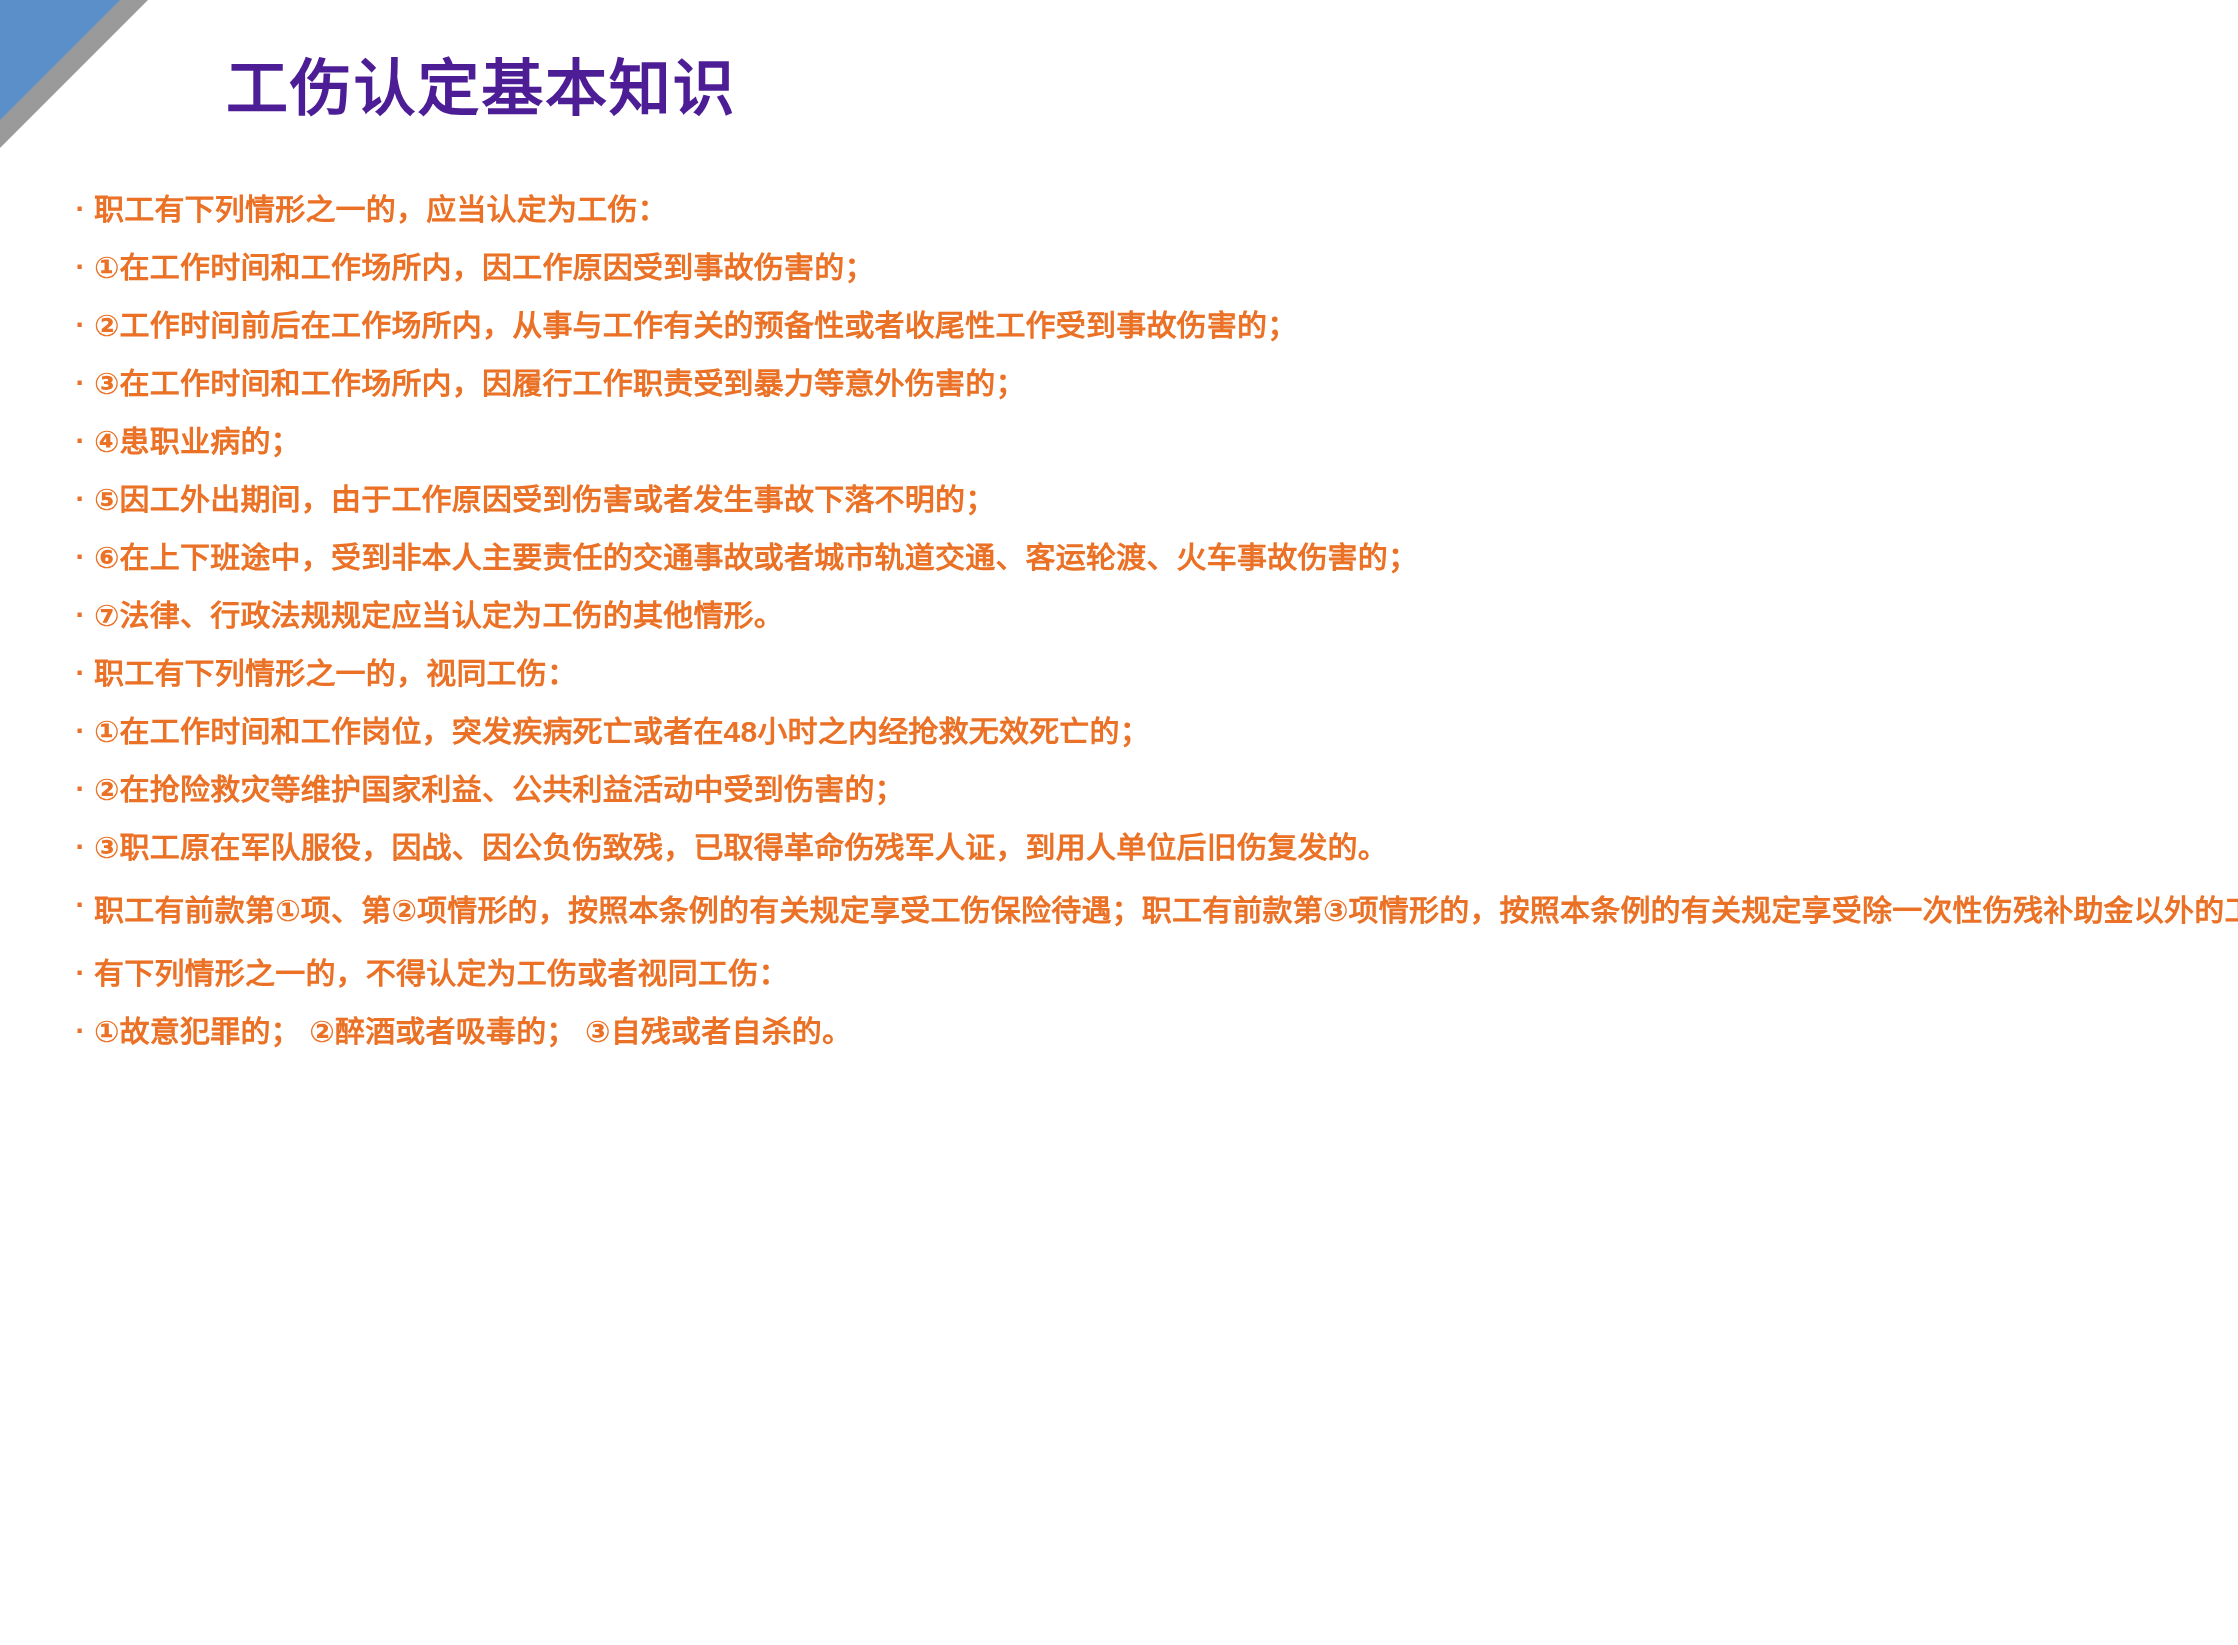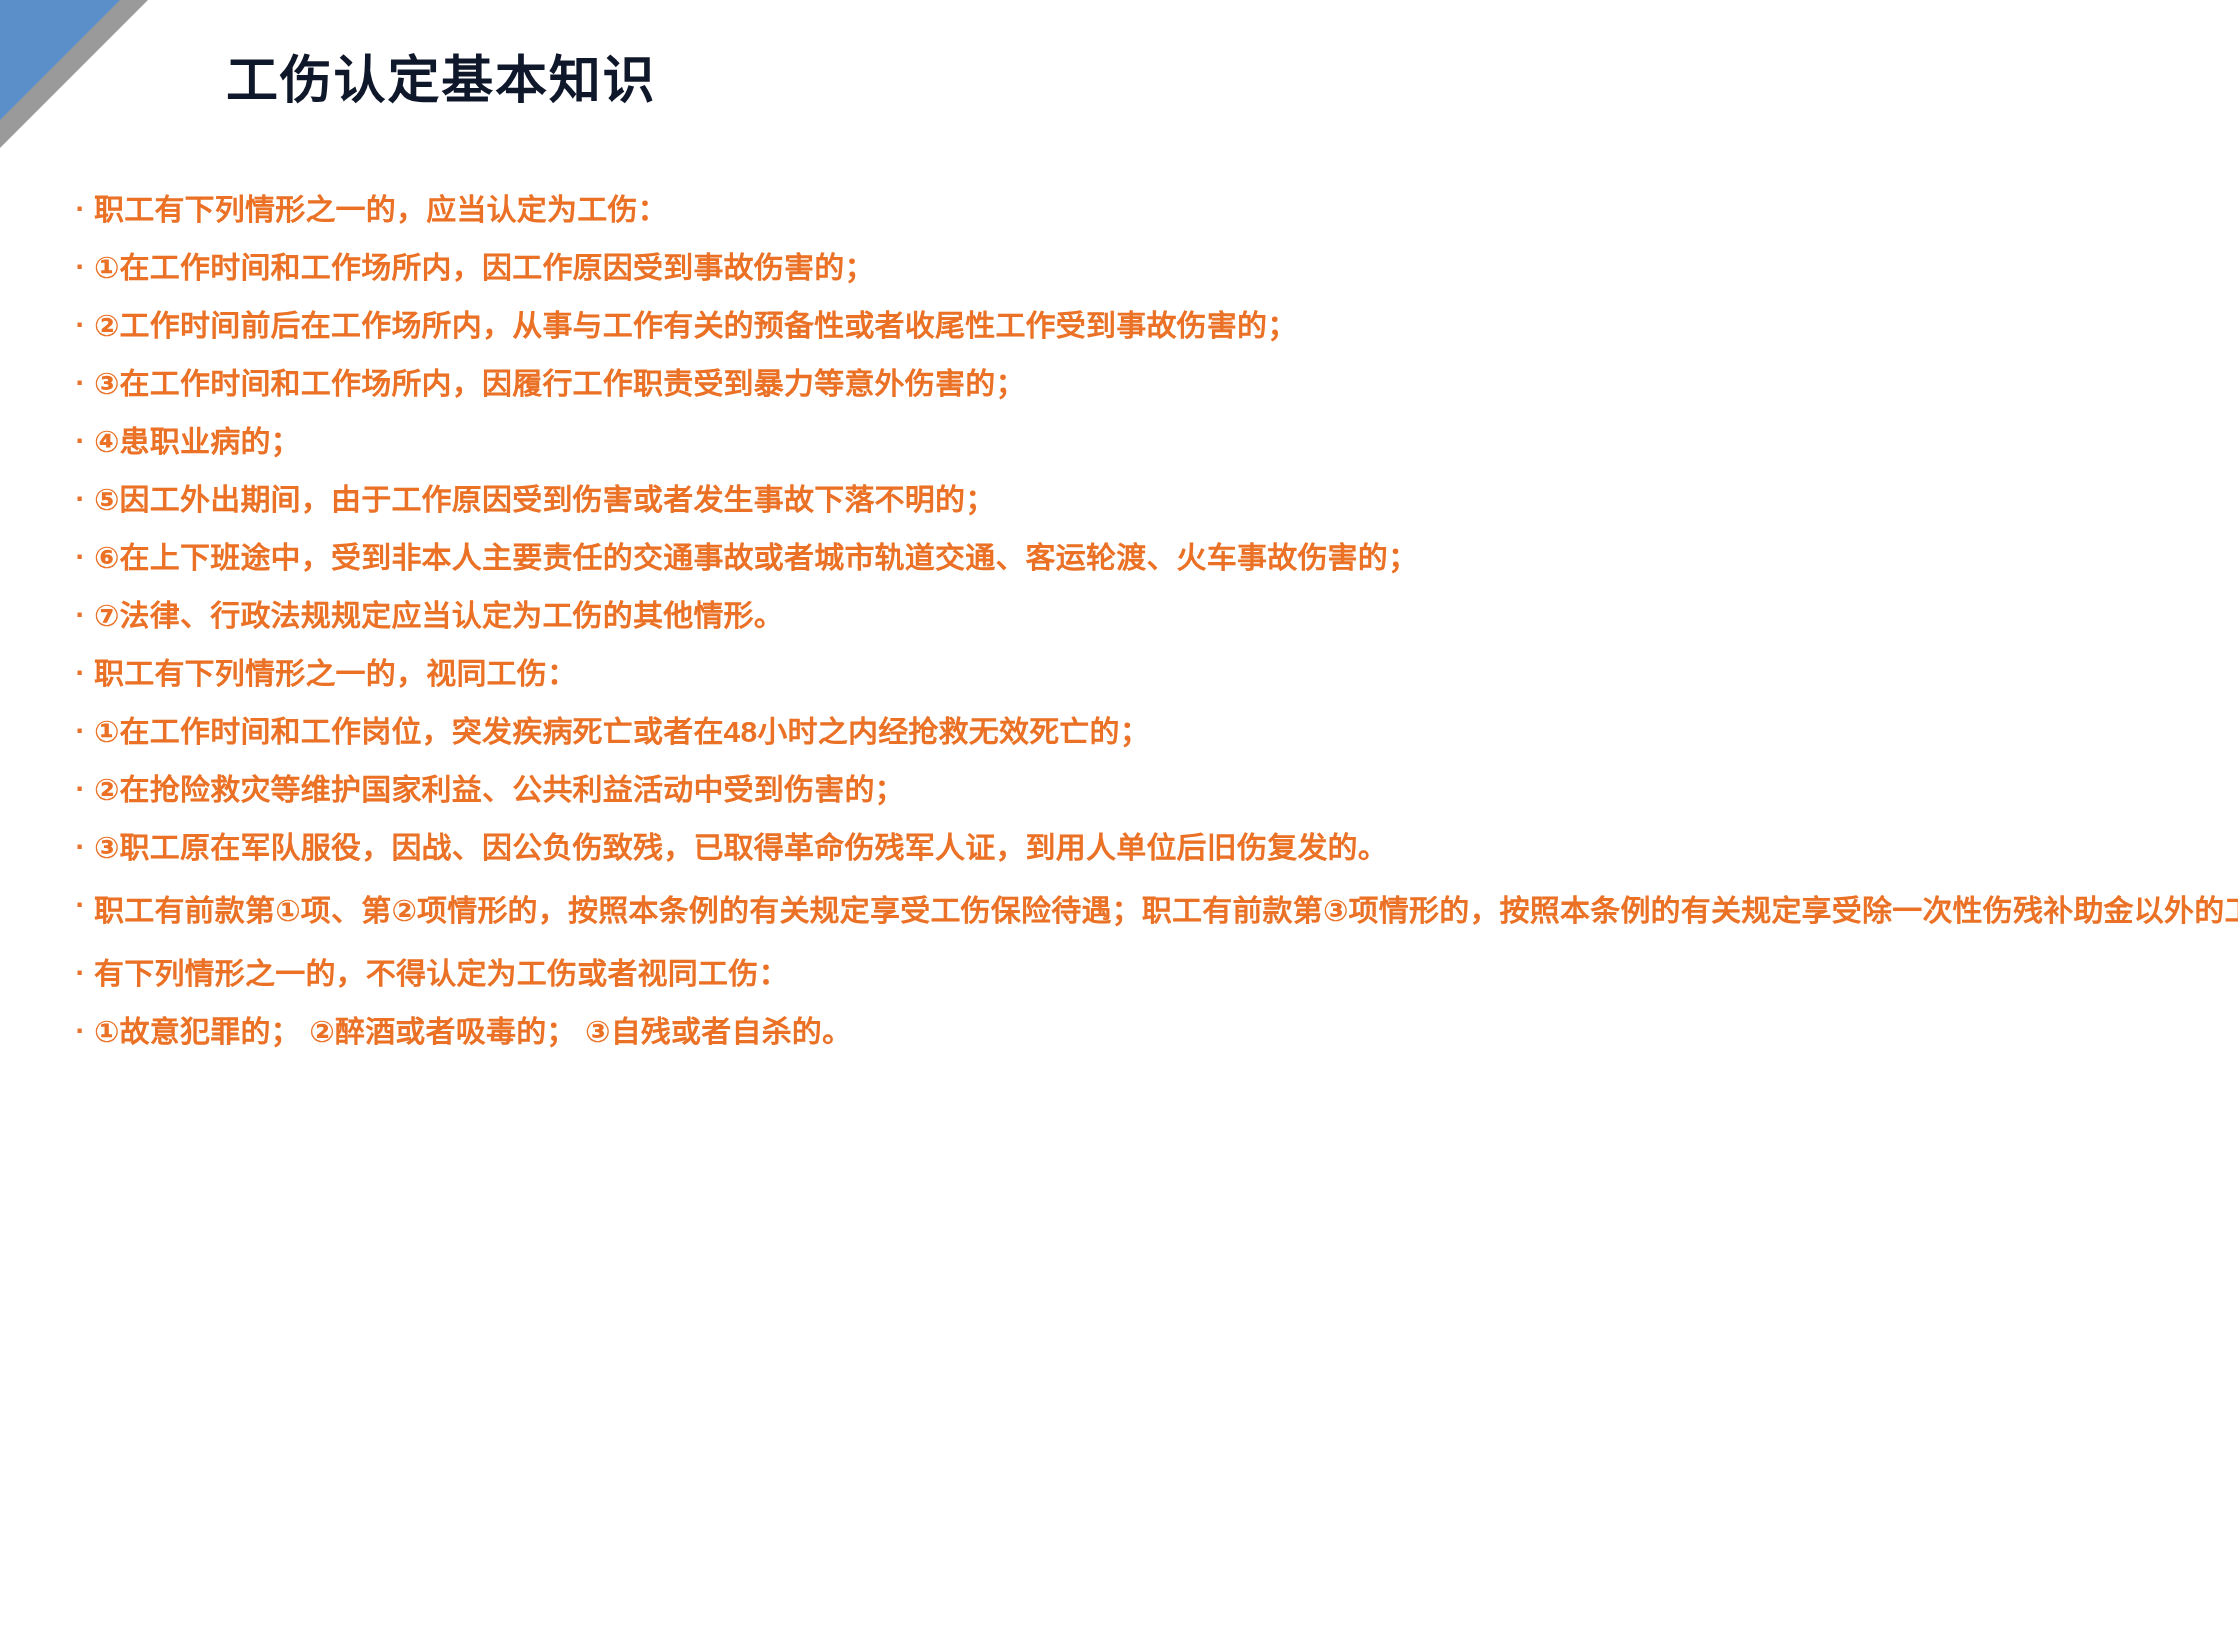--- a/index.html
+++ b/index.html
@@ -41,23 +41,23 @@
     left: 0;
     width: 0;
     height: 0;
     border-top: 120px solid #5b8fc9;
     border-right: 120px solid transparent;
   }
   .slide-title {
     position: absolute;
     top: 38px;
     left: 226px;
-    font-size: 52px;
+    font-size: 62px;
     font-weight: bold;
-    color: #0f172a;
+    color: #4c1d95;
     letter-spacing: 1.8px;
     white-space: nowrap;
   }
   .bullet-list {
     position: absolute;
     top: 188px;
     left: 67px;
     width: 2830px;
   }
   .bullet-item {

